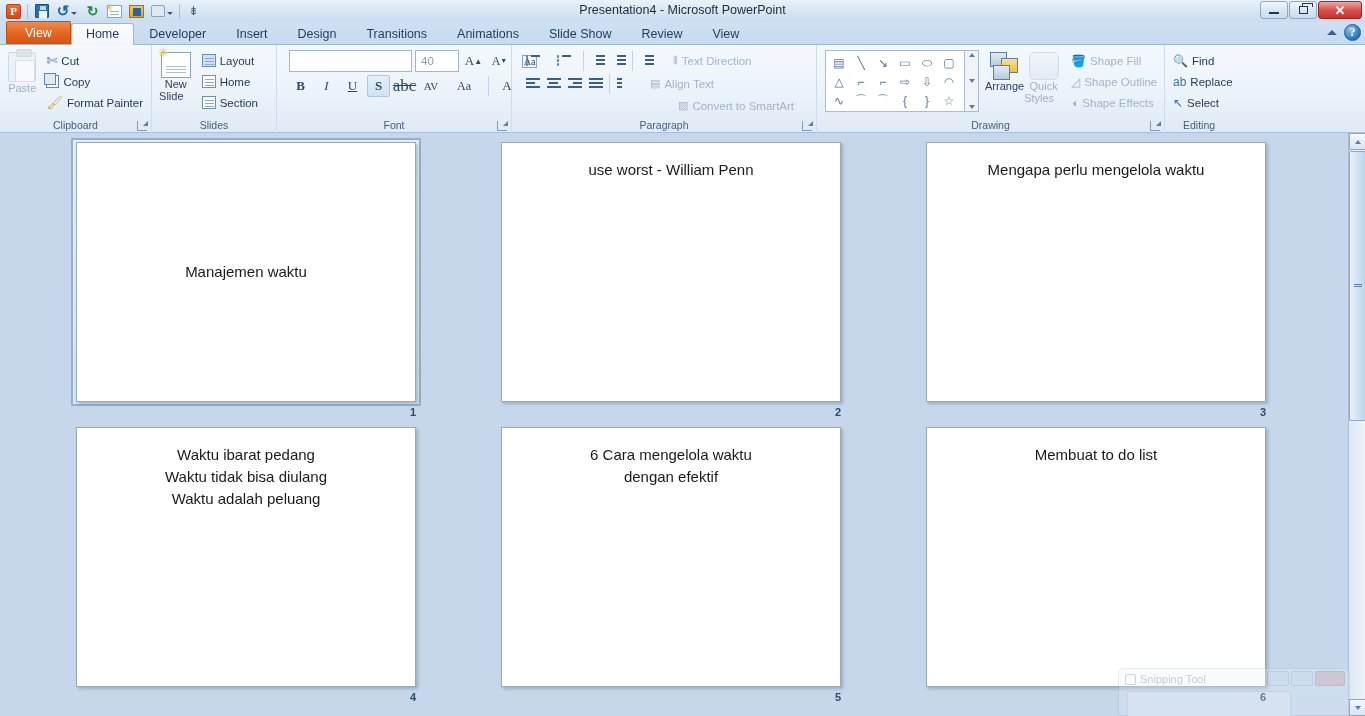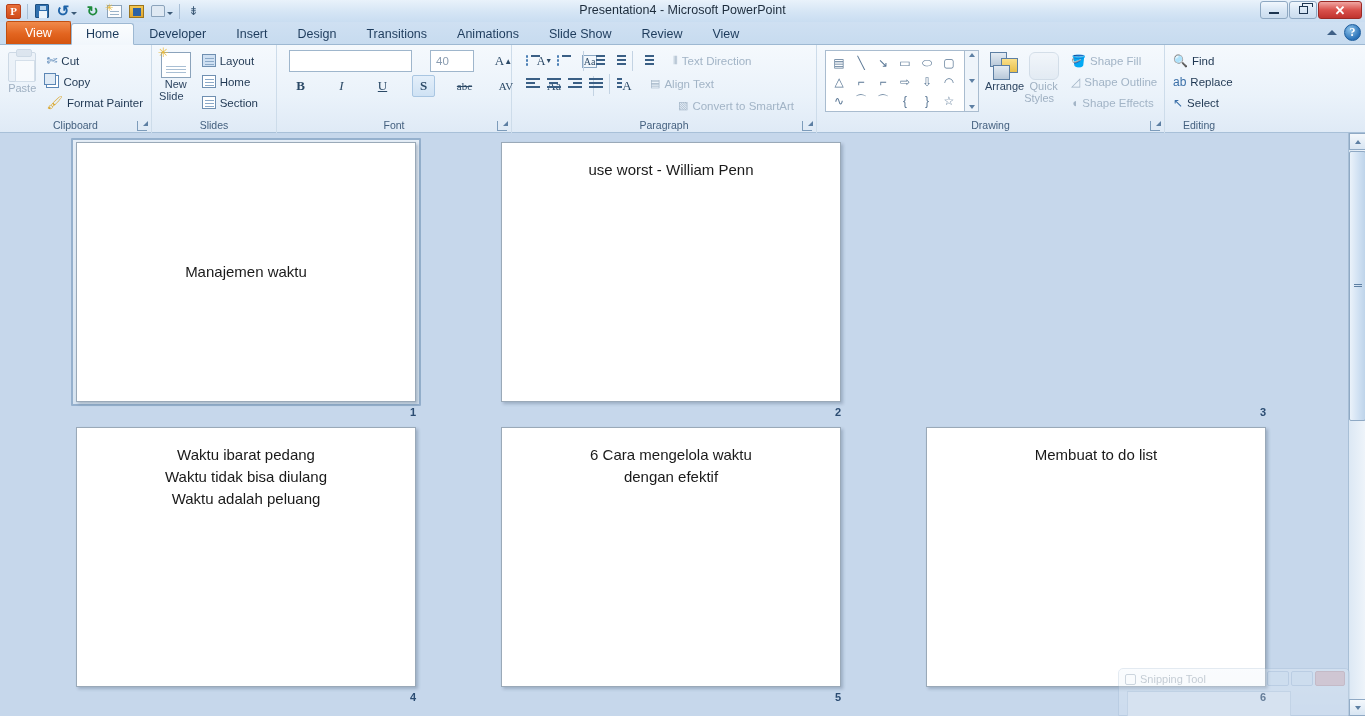--- a/index.html
+++ b/index.html
@@ -231,21 +231,21 @@
     box-shadow: 0 3px 0 #a9bfd4, 0 6px 0 #a9bfd4;
   }
   .newslide-ico b { position:absolute; left:-4px; top:-6px; color:#e8b93a; font-size:13px; font-weight:normal;}
   .mini-ico {
     width:14px;height:13px;background:#fff;border:1px solid #6f8fb1;position:relative;flex:none;
   }
   .mini-ico i{position:absolute;left:2px;top:3px;width:9px;height:1px;background:#8ba9c8;box-shadow:0 3px 0 #8ba9c8,0 6px 0 #8ba9c8;}
   .mini-ico.blue { background:#cfe0f2; }
 
   
-  .fontrow { display: flex; align-items: center; gap: 18px; }
+  .fontrow { display: flex; align-items: center; gap: 3px; }
   .combo {
     height: 22px; background: #fff; border: 1px solid #9fb6cc;
     display: flex; align-items: center; justify-content: space-between;
     padding: 0 3px 0 5px; font-size: 11.5px; color: #203950;
   }
   .combo.name { width: 123px; }
   .combo.size { width: 44px; color:#8a9cb0; }
   .fbtn {
     width: 23px; height: 22px; display:flex;align-items:center;justify-content:center;
     font-size: 13px; color:#2b4966; font-family:"Liberation Serif", serif;
@@ -550,21 +550,21 @@
           </div>
           <div class="fbtn" style="margin-left:4px">
             <span style="font-size:10px;border:1px solid #8aa6c2;padding:0 1px">Aa</span>
           </div>
         </div>
         <div class="fontrow" style="margin-top:3px">
           <div class="fbtn" style="font-weight:bold">B</div>
           <div class="fbtn" style="font-style:italic">I</div>
           <div class="fbtn" style="text-decoration:underline">U</div>
           <div class="fbtn on" style="font-weight:bold">S</div>
-          <div class="fbtn sm" style="text-decoration:line-through;font-size:11px">abc</div>
+          <div class="fbtn sm" style="text-decoration:line-through;font-size:17px">abc</div>
           <div class="fbtn" style="width:30px;font-size:11px">
             <span>AV</span>
               <span class="caret"></span>
           </div>
           <div class="fbtn" style="width:30px;font-size:12px">
             <span>Aa</span>
               <span class="caret"></span>
           </div>
           <span class="vsep"></span>
           <div class="fbtn" style="width:30px">
@@ -800,20 +800,27 @@
             <div class="thumb">
               <div class="thumb-title">
                 <div>use worst - William Penn</div>
               </div>
             </div>
           </div>
           <div class="slide-num">2</div>
         </div>
 
         <div class="slide-cell">
+          <div class="thumb-wrap">
+            <div class="thumb">
+              <div class="thumb-title">
+                <div>Mengapa perlu mengelola waktu</div>
+              </div>
+            </div>
+          </div>
           <div class="slide-num">3</div>
         </div>
 
         <div class="slide-cell">
           <div class="thumb-wrap">
             <div class="thumb">
               <div class="thumb-title">
                 <div>Waktu ibarat pedang</div>
                 <div>Waktu tidak bisa diulang</div>
                 <div>Waktu adalah peluang</div>

